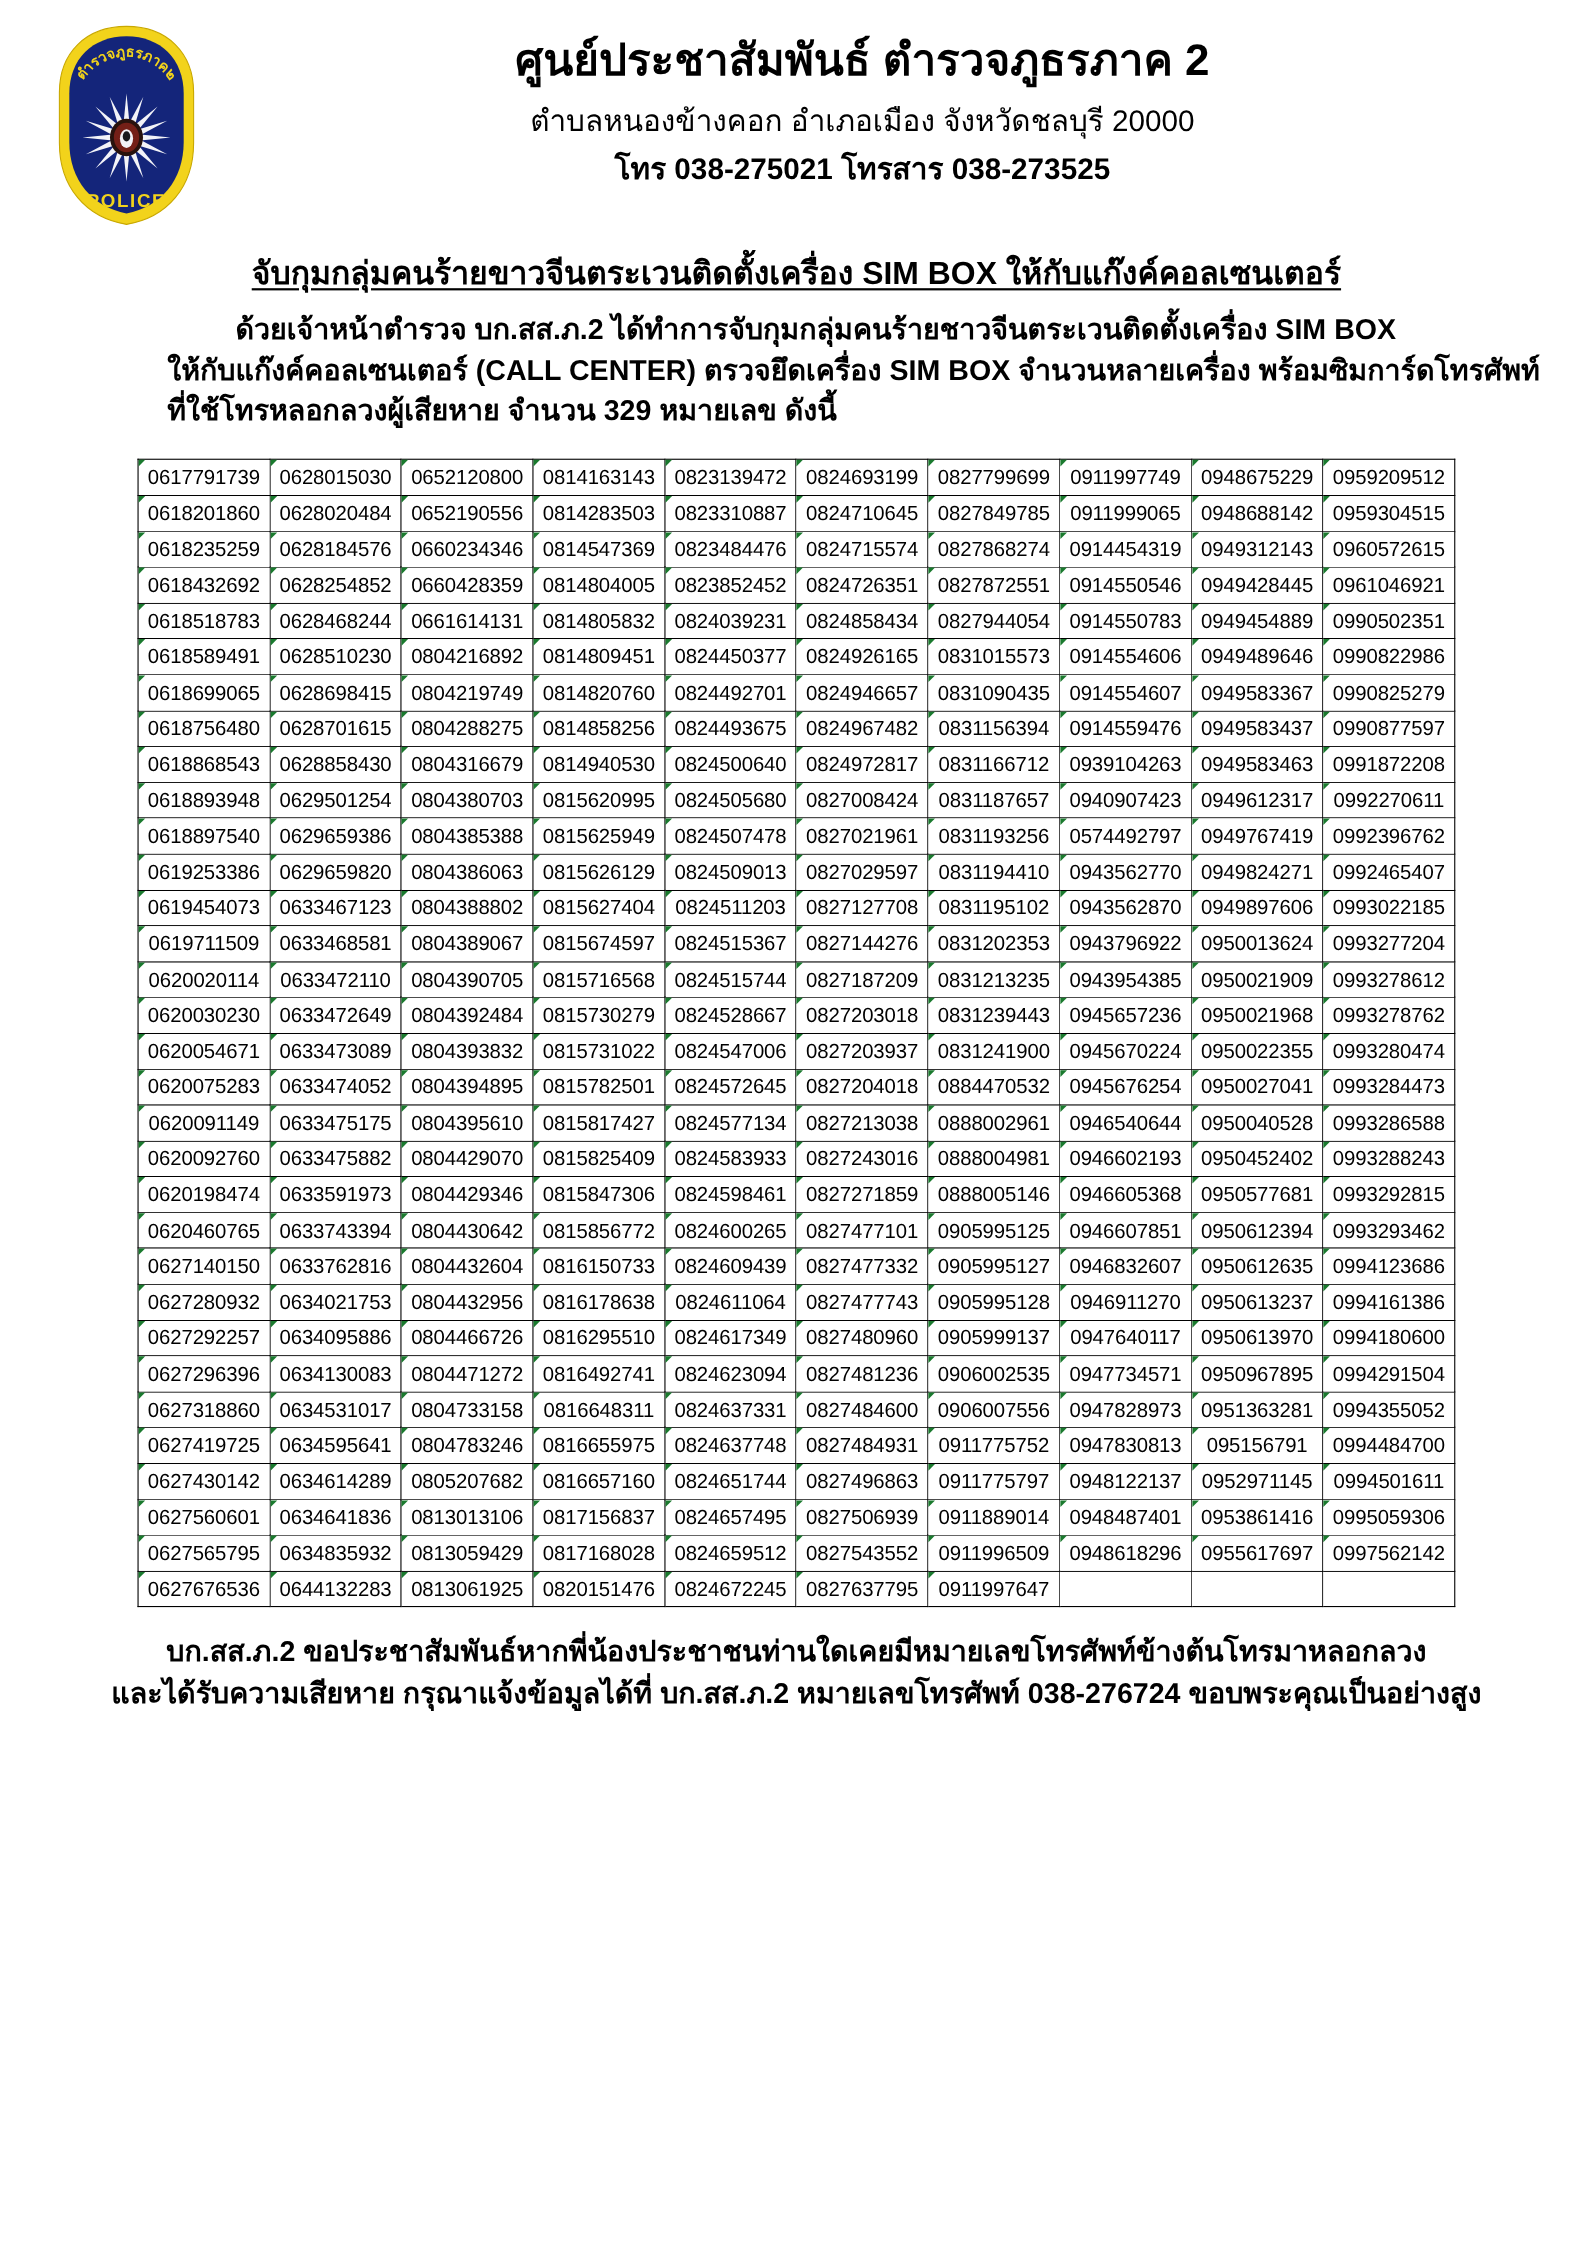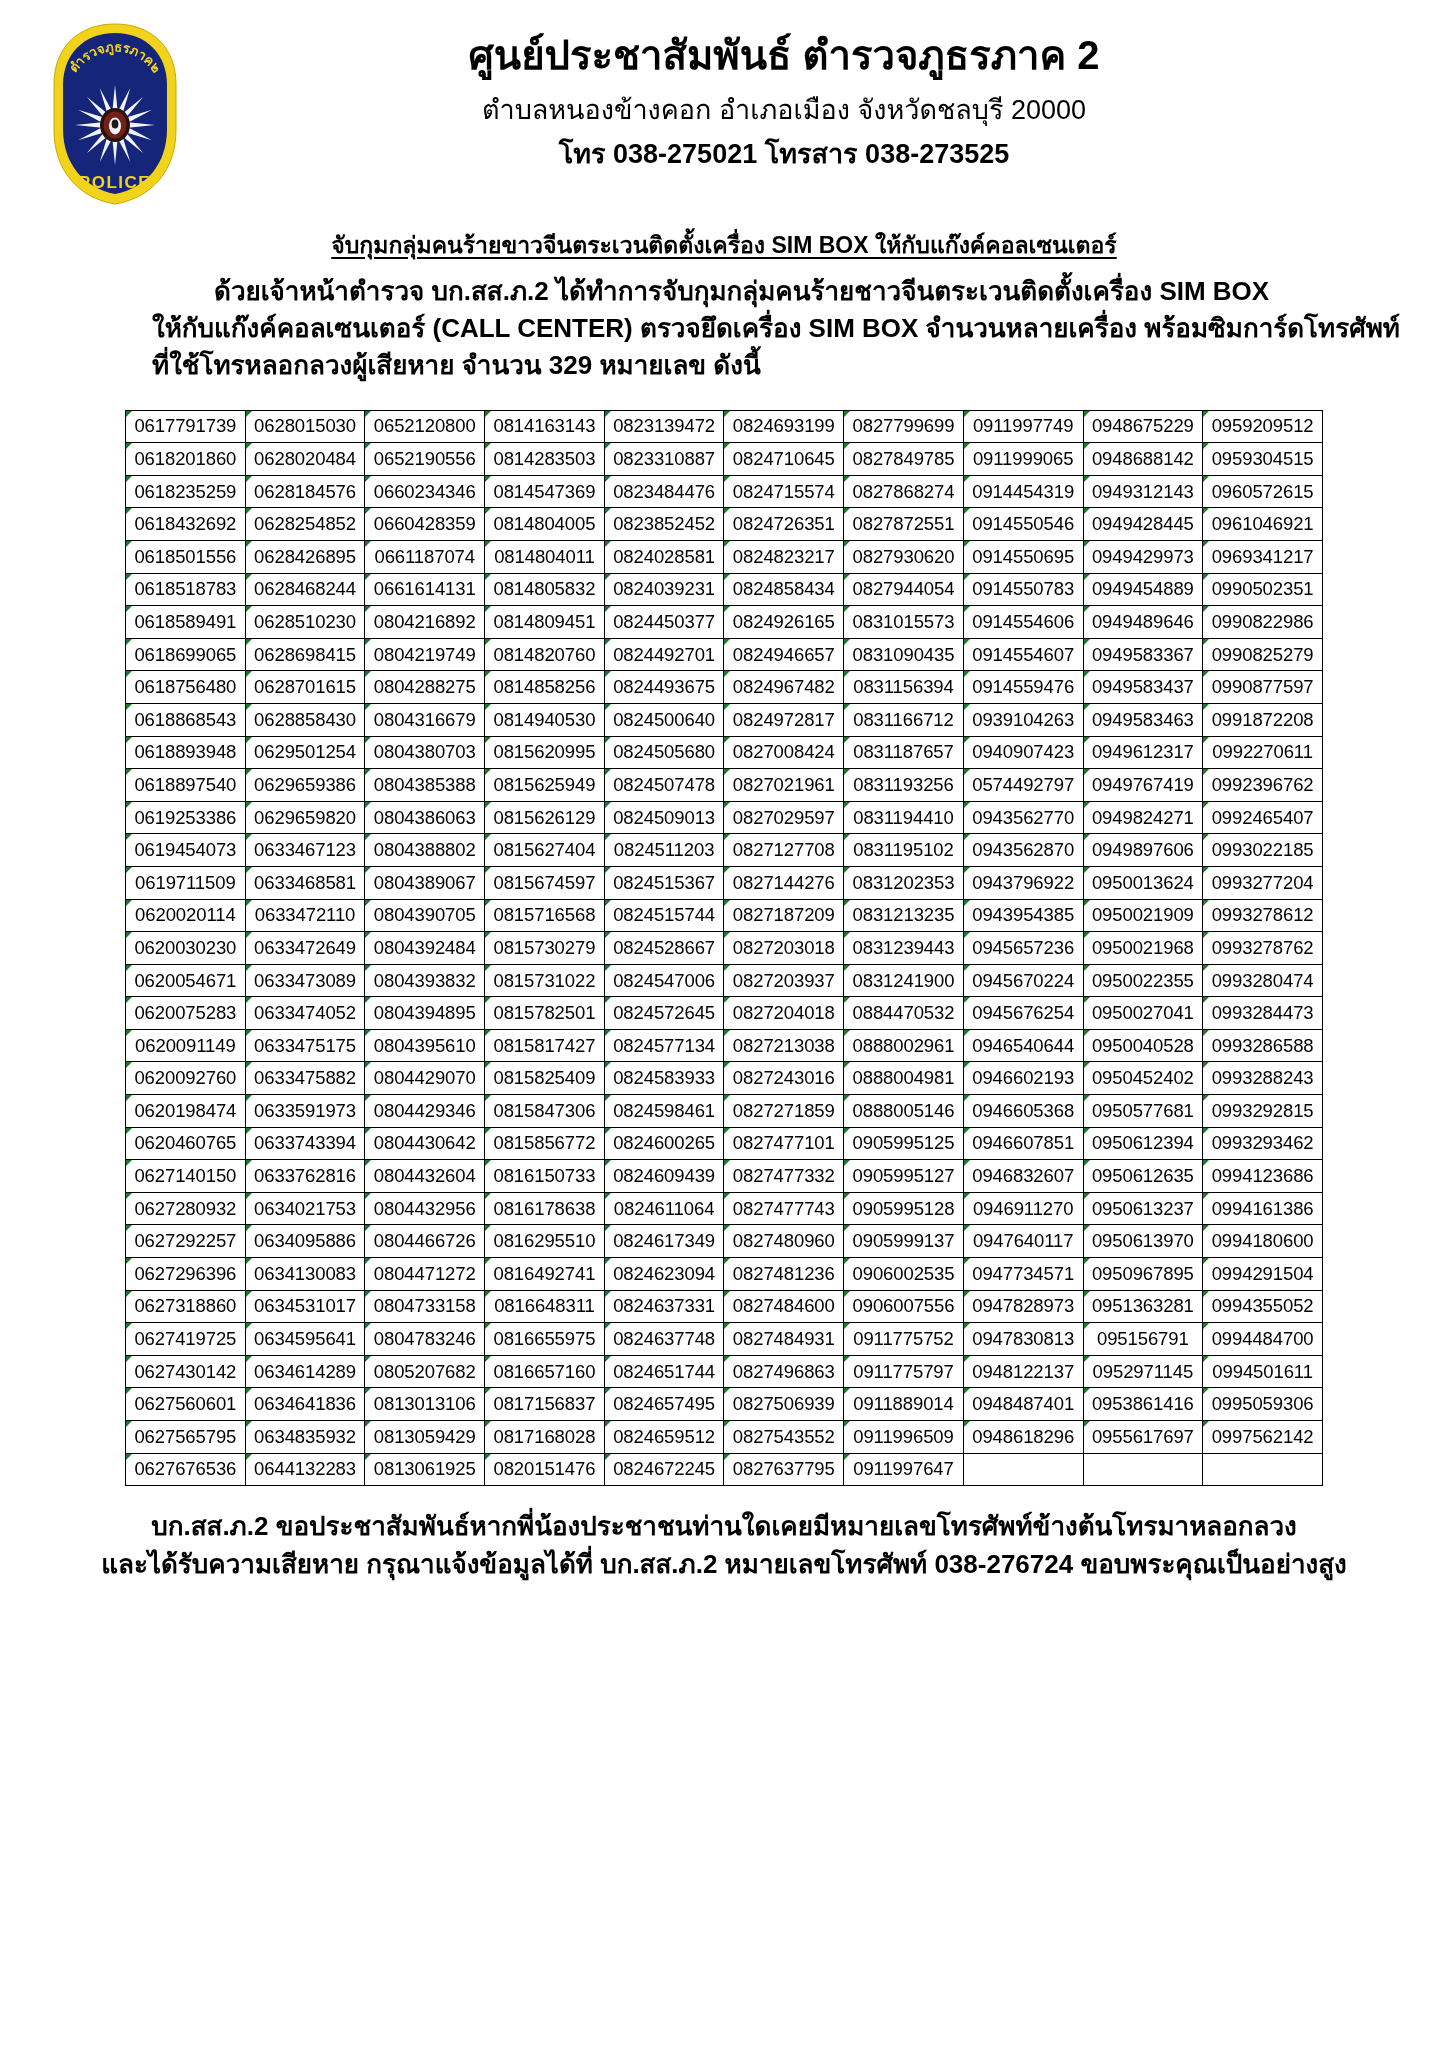--- a/index.html
+++ b/index.html
@@ -69,21 +69,21 @@
   .org-phone {
     font-size: 27px;
     line-height: 1.2;
     margin: 0;
     font-weight: bold;
   }
 
   
   .headline {
     text-align: center;
-    font-size: 23px;
+    font-size: 29px;
     font-weight: bold;
     text-decoration: underline;
     text-underline-offset: 4px;
     margin: 26px 0 0 0;
     padding: 0 70px;
     line-height: 1.3;
   }
 
   
   .body-block {
@@ -271,32 +271,20 @@
             <td class="filled">0660428359</td>
             <td class="filled">0814804005</td>
             <td class="filled">0823852452</td>
             <td class="filled">0824726351</td>
             <td class="filled">0827872551</td>
             <td class="filled">0914550546</td>
             <td class="filled">0949428445</td>
             <td class="filled">0961046921</td>
           </tr>
           <tr>
-            <td class="filled">0618501556</td>
-            <td class="filled">0628426895</td>
-            <td class="filled">0661187074</td>
-            <td class="filled">0814804011</td>
-            <td class="filled">0824028581</td>
-            <td class="filled">0824823217</td>
-            <td class="filled">0827930620</td>
-            <td class="filled">0914550695</td>
-            <td class="filled">0949429973</td>
-            <td class="filled">0969341217</td>
-          </tr>
-          <tr>
             <td class="filled">0618518783</td>
             <td class="filled">0628468244</td>
             <td class="filled">0661614131</td>
             <td class="filled">0814805832</td>
             <td class="filled">0824039231</td>
             <td class="filled">0824858434</td>
             <td class="filled">0827944054</td>
             <td class="filled">0914550783</td>
             <td class="filled">0949454889</td>
             <td class="filled">0990502351</td>

